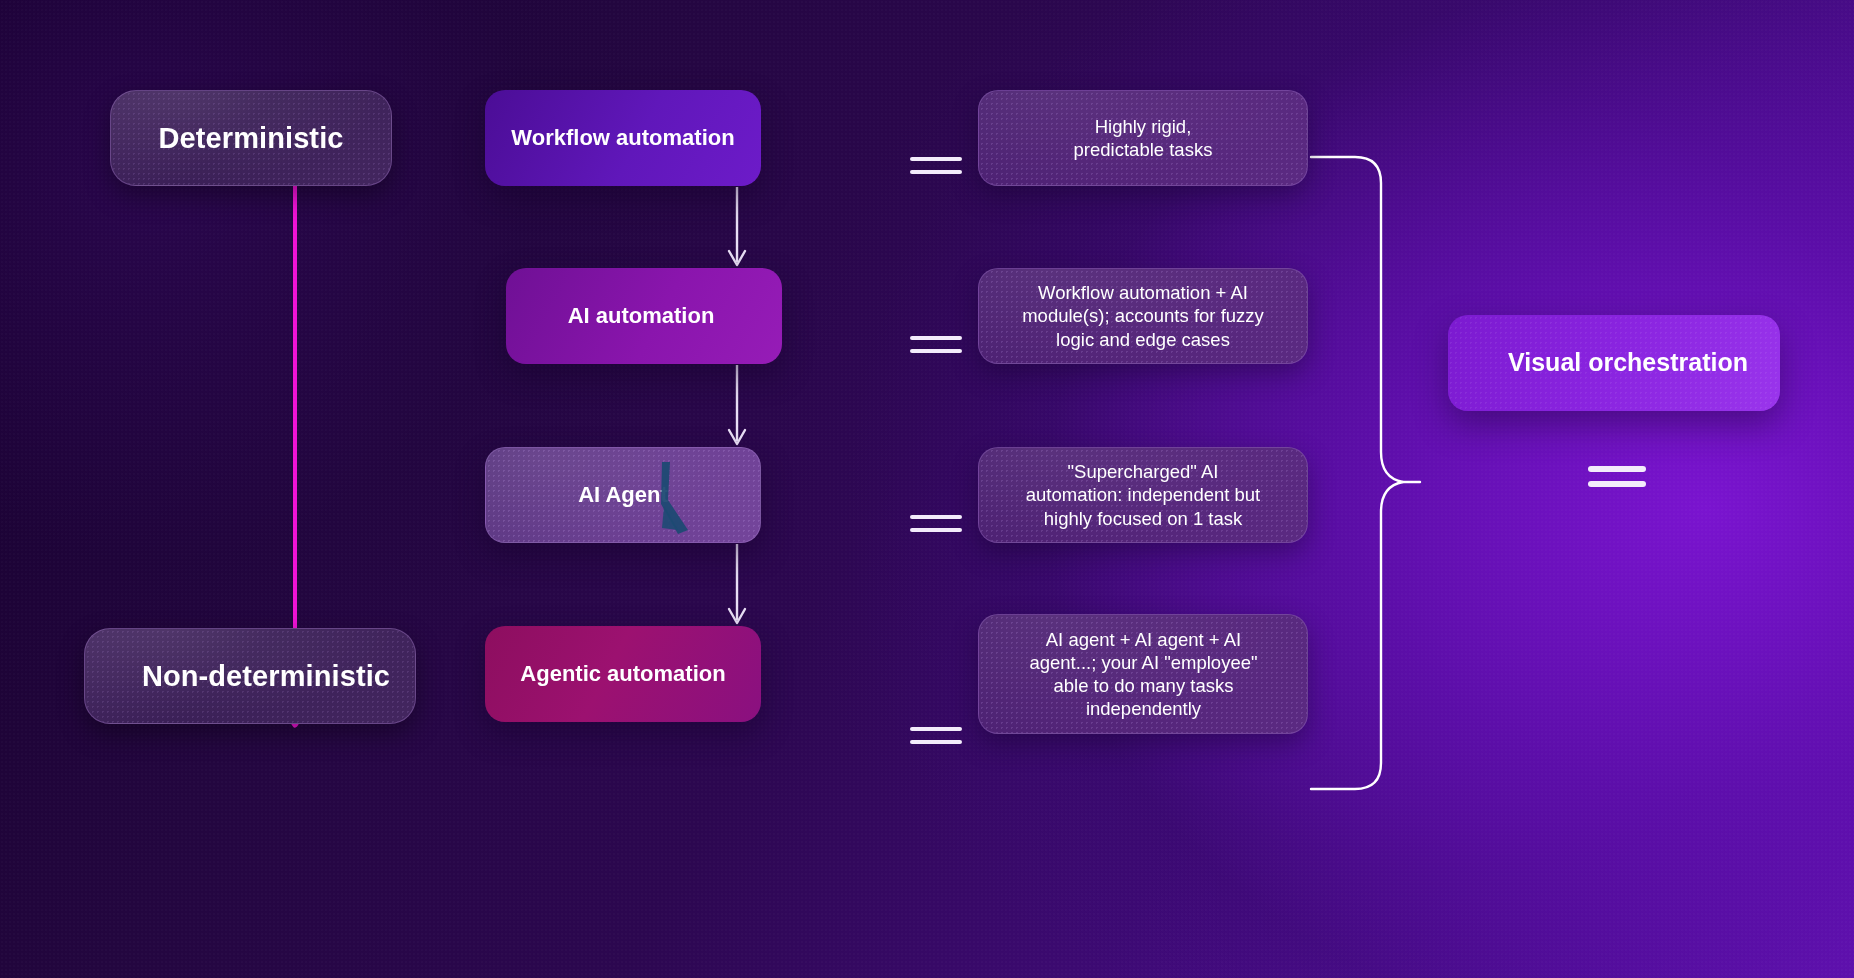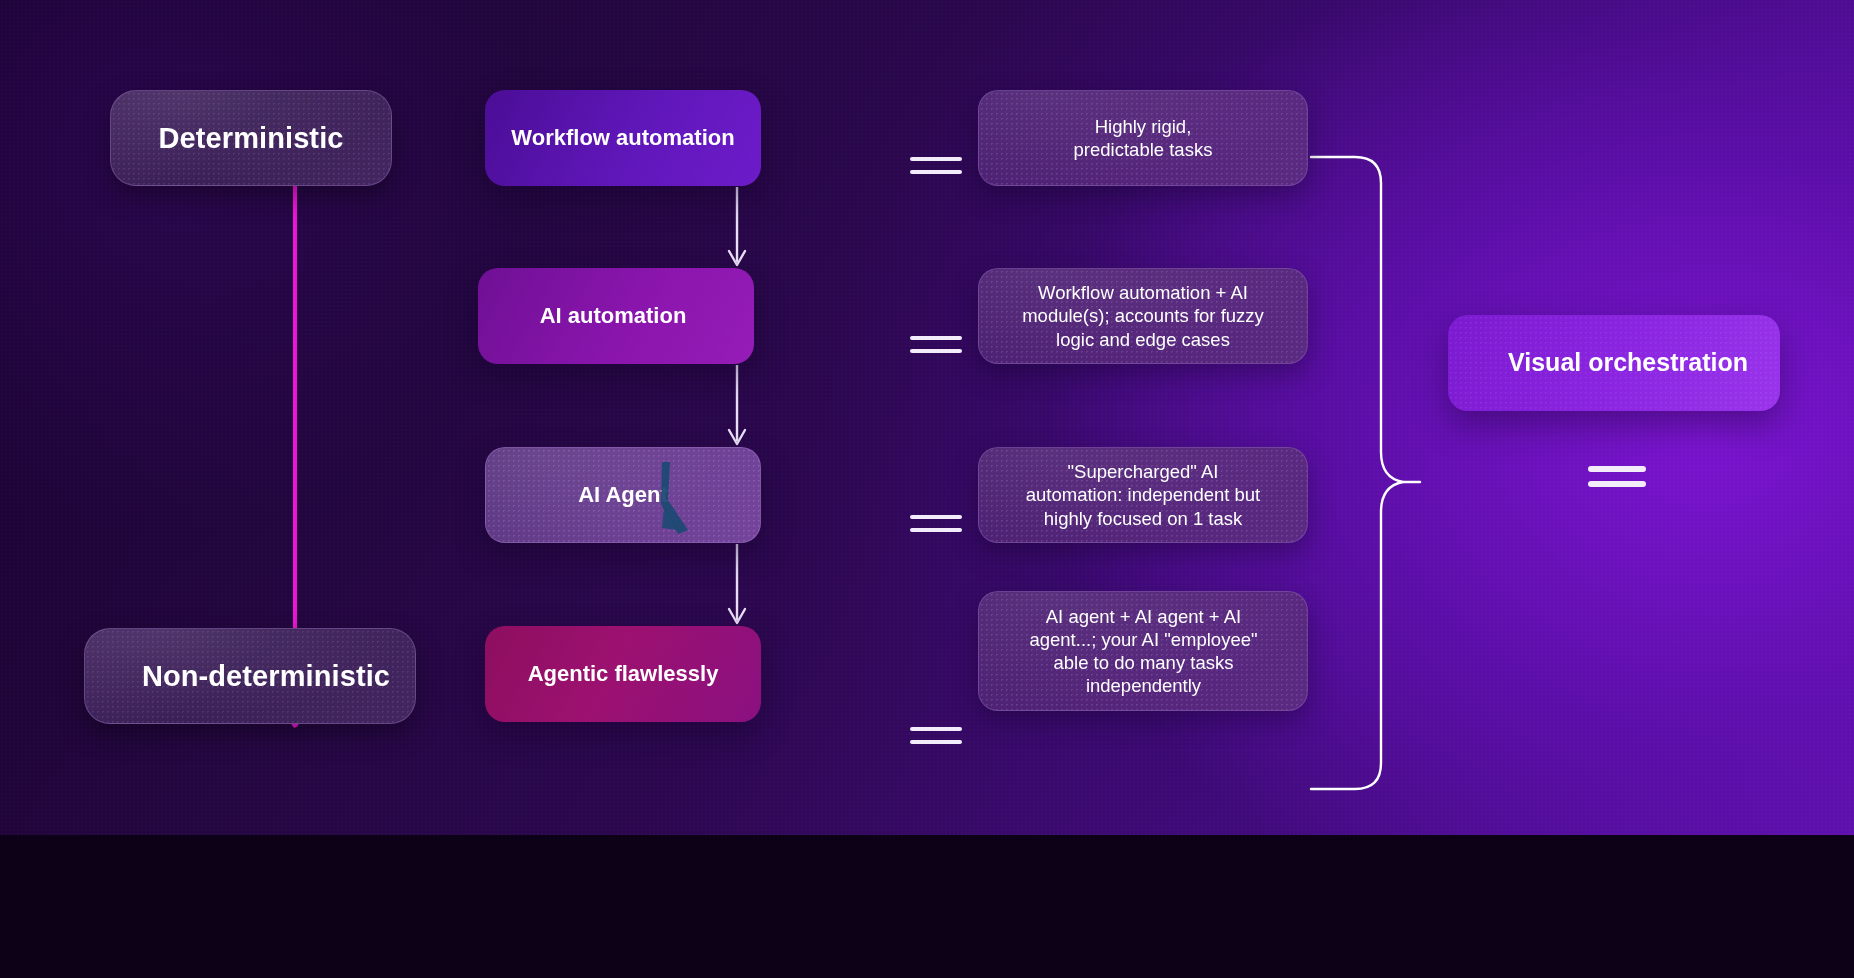--- a/index.html
+++ b/index.html
@@ -3,21 +3,21 @@
 <meta charset="utf-8">
 <style>
   html,body{margin:0;padding:0;background:#0d0118;}
   *{box-sizing:border-box;}
   body{
     font-family:"Liberation Sans","DejaVu Sans",sans-serif;
     -webkit-font-smoothing:antialiased;
   }
   #stage{
     position:relative;
-    width:1854px;height:835px;
+    width:1854px;height:978px;
     overflow:hidden;
     background:
       radial-gradient(ellipse 1100px 900px at 92% 52%, rgba(124,20,210,0.95) 0%, rgba(96,14,175,0.72) 32%, rgba(55,8,110,0.30) 60%, rgba(26,2,54,0) 78%),
       radial-gradient(ellipse 900px 800px at 78% 48%, rgba(104,16,186,0.55) 0%, rgba(60,8,120,0.22) 50%, rgba(20,2,44,0) 75%),
       radial-gradient(ellipse 700px 700px at 8% 18%, rgba(52,9,96,0.55) 0%, rgba(30,4,62,0.2) 55%, rgba(16,1,38,0) 80%),
       linear-gradient(118deg, #17002c 0%, #23063f 26%, #2c0750 48%, #3d0a73 68%, #5a0fa8 88%, #6c14c4 100%);
   }
   #stage::after{
     content:"";position:absolute;inset:0;pointer-events:none;
     background-image:radial-gradient(rgba(255,255,255,0.035) 1px, transparent 1px);
@@ -59,21 +59,21 @@
 
   
   .stage-node{
     font-size:22px;font-weight:700;
     border-radius:20px;
     box-shadow:0 12px 30px rgba(20,0,40,.45);
     text-align:right;
   }
   #node-workflow{left:485px;top:90px;width:276px;height:96px;
     background:linear-gradient(118deg,#4b0d96 0%,#6017ba 55%,#6d1bc9 100%);}
-  #node-aiauto{left:478px;top:268px;width:276px;height:96px;
+  #node-aiauto{left:506px;top:268px;width:276px;height:96px;
     background:linear-gradient(118deg,#6f1095 0%,#8a15ad 55%,#961cb7 100%);padding-left:10px;}
   #node-aiagent{left:485px;top:447px;width:276px;height:96px;
     background:
       radial-gradient(120% 160% at 20% 10%, rgba(255,255,255,.07) 0%, rgba(255,255,255,0) 60%),
       linear-gradient(118deg,#5a3680 0%,#6b3f92 55%,#74459b 100%);
     border:1px solid rgba(200,160,240,.25);}
   #node-aiagent::before{
     content:"";position:absolute;inset:0;border-radius:19px;pointer-events:none;
     background-image:radial-gradient(rgba(205,170,245,0.35) 1px, transparent 1px);
     background-size:5px 5px;opacity:.55;
@@ -97,21 +97,21 @@
   }
   .desc-node::before{
     content:"";position:absolute;inset:0;border-radius:19px;pointer-events:none;
     background-image:radial-gradient(rgba(198,160,240,0.34) 1px, transparent 1px);
     background-size:5px 5px;opacity:.55;
   }
   .desc-node .txt{position:relative;z-index:2;}
   #desc-1{left:978px;top:90px;width:330px;height:96px;}
   #desc-2{left:978px;top:268px;width:330px;height:96px;}
   #desc-3{left:978px;top:447px;width:330px;height:96px;}
-  #desc-4{left:978px;top:591px;width:330px;height:120px;padding-left:17px;}
+  #desc-4{left:978px;top:614px;width:330px;height:120px;padding-left:17px;}
 
   
   .result-node{
     font-size:25px;font-weight:700;line-height:1.25;
     border-radius:20px;
     background:linear-gradient(118deg,#7b1ad0 0%,#8a24e0 50%,#9a35ec 100%);
     box-shadow:0 14px 34px rgba(20,0,45,.40);
     padding-left:44px;
   }
   .result-node::before{
@@ -188,21 +188,21 @@
 
   <div class="node stage-node" id="node-aiauto">
     <span class="txt">AI automation</span>
   </div>
 
   <div class="node stage-node" id="node-aiagent">
     <span class="txt">AI Agent</span>
   </div>
 
   <div class="node stage-node" id="node-agentic">
-    <span class="txt">Agentic flawlessly</span>
+    <span class="txt">Agentic automation</span>
   </div>
 
   <svg class="cursor-mark" viewBox="0 0 52 76">
     <path d="M14 2 L22 2 L20 40 L40 70 L30 74 L13 44 Z" fill="#1d4a73" opacity="0.95"></path>
     <path d="M16 46 L30 70 L14 68 Z" fill="#1d4a73" opacity="0.9"></path>
   </svg>
 
   <div class="eq" id="eq-1">
       <i></i>
       <i></i>

